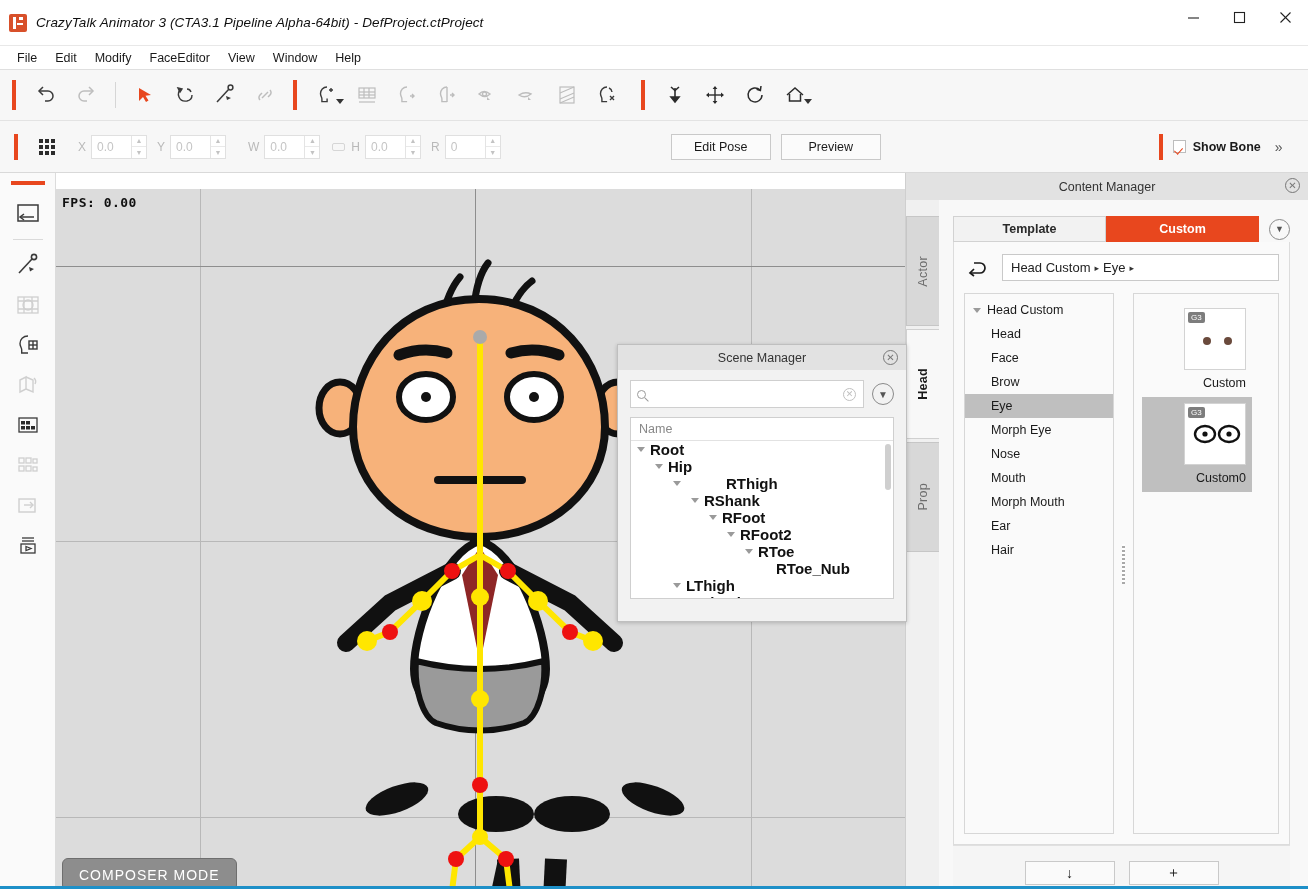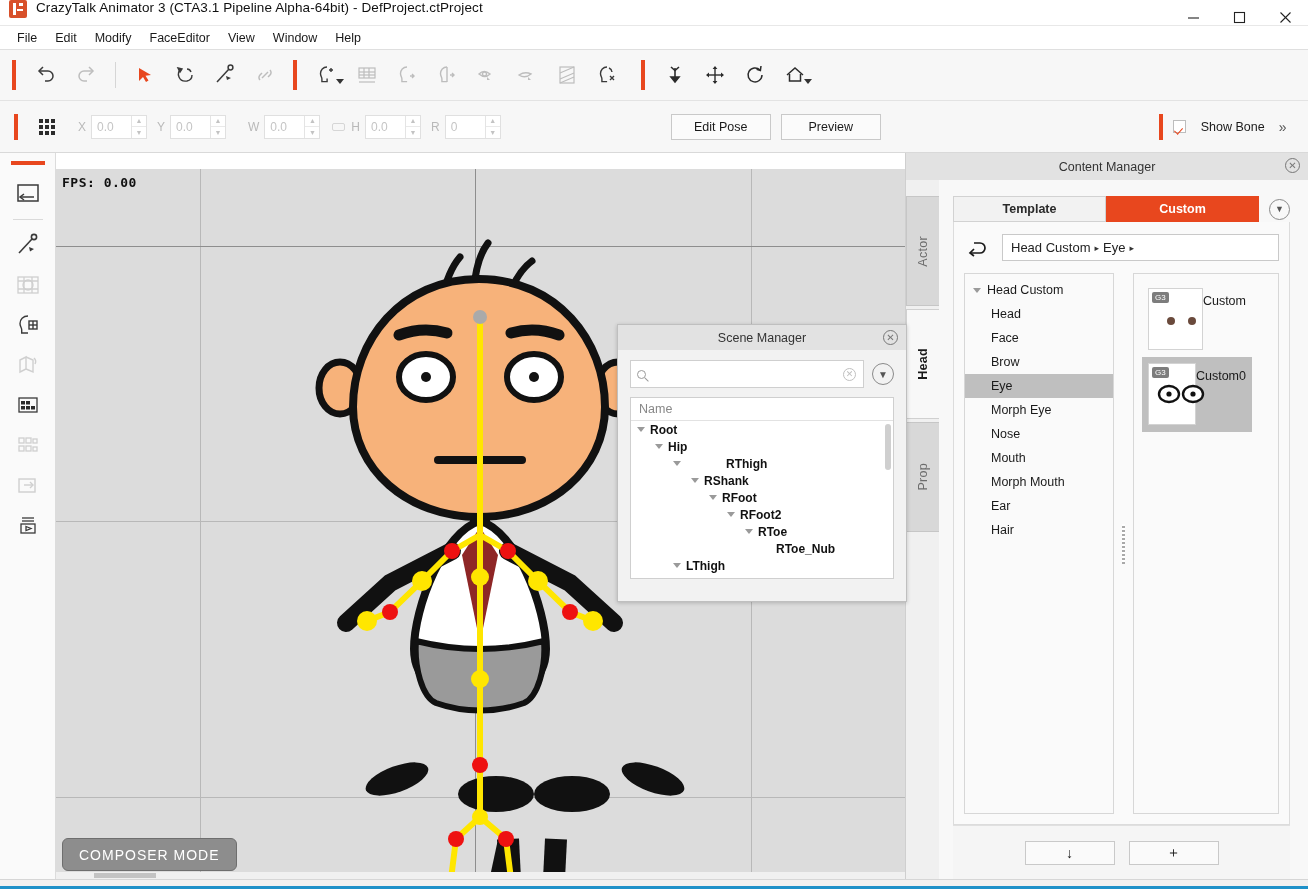--- a/index.html
+++ b/index.html
@@ -1,21 +1,21 @@
 <!DOCTYPE html>
 <html><head>
 <meta charset="utf-8">
 <style>
   * { box-sizing: border-box; margin:0; padding:0; }
   html,body { width:1308px; height:889px; overflow:hidden; background:#fff;
     font-family:"Liberation Sans", sans-serif; }
 
   
-  #titlebar { height:26px; background:#fff; border-bottom:1px solid #e8e8e8;
-    display:flex; align-items:flex-start; position:relative; }
+  #titlebar { height:46px; background:#fff; border-bottom:1px solid #e8e8e8;
+    display:flex; align-items:center; position:relative;font-style:italic; }
   #app-icon { width:18px; height:18px; margin-left:9px; margin-right:9px;
     background:#d8502a; border-radius:2px; position:relative; flex:0 0 auto; }
   #app-icon:after{ content:""; position:absolute; left:4px; top:3px; width:10px; height:12px;
     background:
       linear-gradient(#fff,#fff) 0 0/3px 12px no-repeat,
       linear-gradient(#fff,#fff) 6px 0/4px 3px no-repeat,
       linear-gradient(#fff,#fff) 4px 6px/6px 2px no-repeat;}
   #title-text { font-size:13.5px; color:#101010; letter-spacing:0.1px; }
   #winbtns { position:absolute; right:0; top:0; height:34px; display:flex; }
   .winbtn { width:46px; height:34px; display:flex; align-items:center; justify-content:center;
@@ -49,21 +49,21 @@
   .numfield span { font-size:12px; color:#c5c5c5; padding-left:5px; }
   .spin { position:absolute; right:0; top:0; width:15px; height:22px;
     border-left:1px solid #e4e4e4; display:flex; flex-direction:column; }
   .spin i { flex:1; display:flex; align-items:center; justify-content:center;
     font-size:7px; color:#c3c3c3; font-style:normal; }
   .spin i:first-child { border-bottom:1px solid #e9e9e9; }
   .linkicon { width:13px;height:8px;border:1px solid #d6d6d6; border-radius:2px;
     margin:0 6px 0 12px; }
   .pillbtn { height:26px; min-width:100px; border:1px solid #c9c9c9; background:#fbfbfb;
     font-size:12.5px; color:#1a1a1a; display:flex; align-items:center; justify-content:center; }
-  #showbone { display:flex; align-items:center; gap:15px; font-size:12.5px; color:#1a1a1a; }
+  #showbone { display:flex; align-items:center; gap:7px; font-size:12.5px; color:#1a1a1a;font-weight:bold; }
   .chk { width:13px;height:13px;border:1px solid #bdbdbd;background:#fff;position:relative; }
   .chk:after{ content:""; position:absolute; left:2px; top:5px; width:4px;height:7px;
     border:solid #e8471e; border-width:0 1.6px 1.6px 0; transform:rotate(42deg);}
   .chev2 { font-size:14px; color:#555; margin-left:14px; }
 
   
   #main { display:flex; height:726px; position:relative; }
   #leftrail { width:56px; background:#fafafa; border-right:1px solid #dcdcdc;
     padding-top:8px; display:flex; flex-direction:column; align-items:center; }
   #leftrail .redtop { width:34px;height:4px;background:#e8471e; margin-bottom:9px;}
@@ -100,21 +100,21 @@
   .mag { width:9px;height:9px; border:1.4px solid #9a9a9a; border-radius:50%; position:relative; }
   .mag:after { content:""; position:absolute; right:-4px; bottom:-3px; width:5px;height:1.4px;
     background:#9a9a9a; transform:rotate(45deg); }
   .clr-x { position:absolute; right:7px; width:13px;height:13px;border:1.2px solid #c0c0c0;
     border-radius:50%; color:#c0c0c0; font-size:9px; display:flex;align-items:center;justify-content:center;}
   .circ-chev { width:22px;height:22px;border:1.4px solid #8a8a8a;border-radius:50%;
     display:flex;align-items:center;justify-content:center;color:#555;font-size:10px; flex:0 0 auto; }
   .treebox { margin-top:9px; border:1px solid #cfcfcf; background:#fff; height:182px;
     overflow:hidden; position:relative; }
   .tree-head { font-size:12.5px; color:#888; padding:4px 8px; border-bottom:1px solid #e2e2e2; }
-  .tree-row { font-size:12px; color:#111; font-weight:bold; height:17px; display:flex;
+  .tree-row { font-size:15px; color:#111; font-weight:bold; height:17px; display:flex;
     align-items:center; white-space:nowrap; }
   .tw { width:0;height:0; border-left:4px solid transparent;border-right:4px solid transparent;
     border-top:5px solid #9a9a9a; margin-right:5px; flex:0 0 auto; }
   .tw.blank { border:0; width:8px; margin-right:5px; }
   .tscroll { position:absolute; right:2px; top:26px; width:6px; height:46px;
     background:#cfcfcf; border-radius:3px; }
 
   
   #contentmgr { width:403px; background:#f5f5f5; border-left:1px solid #cfcfcf;
     display:flex; flex-direction:column; }
@@ -151,22 +151,22 @@
   .cm-list { width:150px; border:1px solid #d7d7d7; background:#fafafa; padding-top:4px; }
   .cm-li { height:24px; display:flex; align-items:center; padding-left:26px;
     font-size:12.5px; color:#1a1a1a; }
   .cm-li.root { padding-left:8px; }
   .cm-li.root .tw { margin-right:6px; }
   .cm-li.sel { background:#bfbfbf; }
   .cm-grip { width:5px; display:flex; align-items:center; justify-content:center; }
   .cm-grip i { display:block; width:3px; height:40px; background:
      repeating-linear-gradient(#fff 0 2px,#a9a9a9 2px 4px); }
   .cm-thumbs { flex:1; border:1px solid #d7d7d7; background:#fafafa; padding:8px; }
-  .thumb-cell { width:110px; padding:6px 6px 7px 6px; display:flex; flex-direction:row;
-    align-items:flex-start; }
+  .thumb-cell { width:110px; padding:6px 6px 7px 6px; display:flex; flex-direction:column;
+    align-items:flex-end; }
   .thumb-cell.sel { background:#bfbfbf; }
   .thumb-img { width:62px; height:62px; background:#fff; border:1px solid #d3d3d3;
     position:relative; }
   .g3 { position:absolute; left:3px; top:3px; background:#7d7d7d; color:#fff;
     font-size:8px; padding:0 3px; border-radius:2px; line-height:11px; }
   .thumb-lbl { font-size:12.5px; color:#1a1a1a; margin-top:6px; }
   #cm-actions { height:54px; display:flex; align-items:center; justify-content:center;
     gap:14px; background:#f5f5f5; border-top:1px solid #e0e0e0; }
   .actbtn { width:90px;height:24px;border:1px solid #c9c9c9;background:#fafafa;
     display:flex;align-items:center;justify-content:center; font-size:14px; color:#1a1a1a; }

